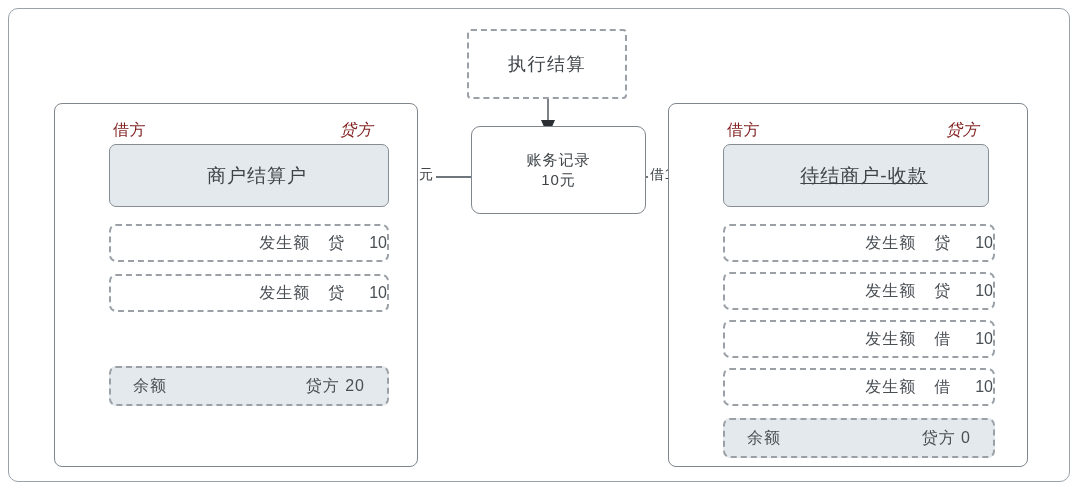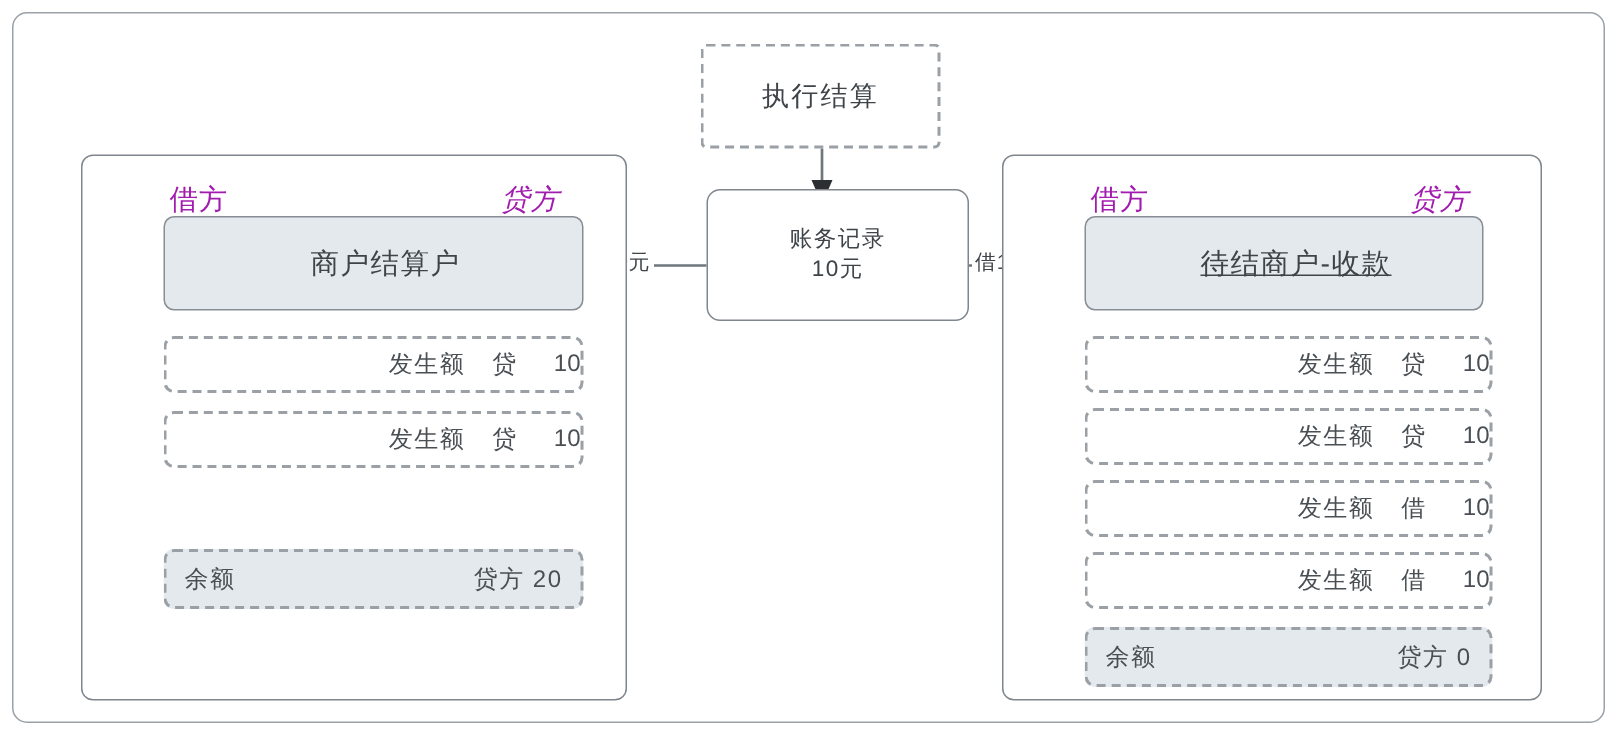--- a/index.html
+++ b/index.html
@@ -37,22 +37,22 @@
     border: 1.6px solid #7f868d;
     border-radius: 8px;
     background: #ffffff;
   }
   .panel-left  { left: 54px;  top: 103px; width: 364px; height: 364px; }
   .panel-right { left: 668px; top: 103px; width: 360px; height: 364px; }
 
   .col-head {
     position: absolute;
     top: 16px;
-    font-size: 19px;
-    color: #a21caf;
+    font-size: 16px;
+    color: #7f1d1d;
     letter-spacing: .5px;
     white-space: nowrap;
   }
   .col-head.debit  { left: 58px; }
   .col-head.credit { right: 44px; font-style: italic; }
   .panel-right .col-head.debit  { left: 58px; }
   .panel-right .col-head.credit { right: 48px; }
 
   
   .acct-box {
@@ -93,21 +93,21 @@
   }
   .panel-right .row { left: 54px; right: 32px; }
   .row .lbl   { letter-spacing: 1px; }
   .row .dir   { margin-left: 18px; letter-spacing: 1px; }
   .row .amt   { margin-left: 24px; }
 
   .row.balance {
     background: #e3e9ec;
     height: 40px;
     justify-content: flex-start;
-    padding: 0 12px;
+    padding: 0 22px;
     text-align: center;
   }
   .row.balance .bal-label { letter-spacing: 1px; }
   .row.balance .bal-value { margin-left: auto; letter-spacing: 1px; }
 
   
   .node {
     position: absolute;
     box-sizing: border-box;
     display: flex;

